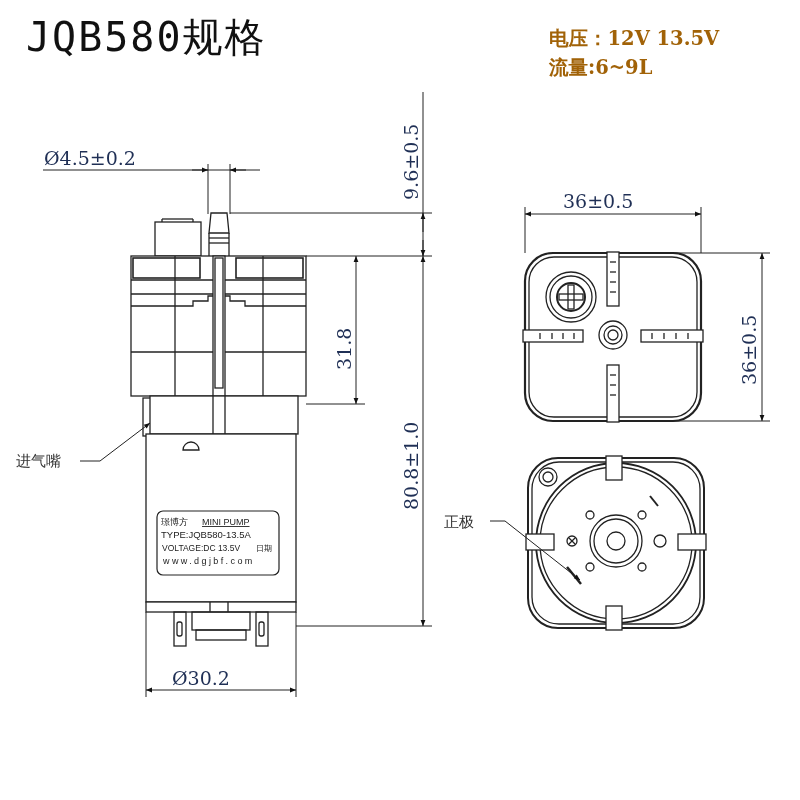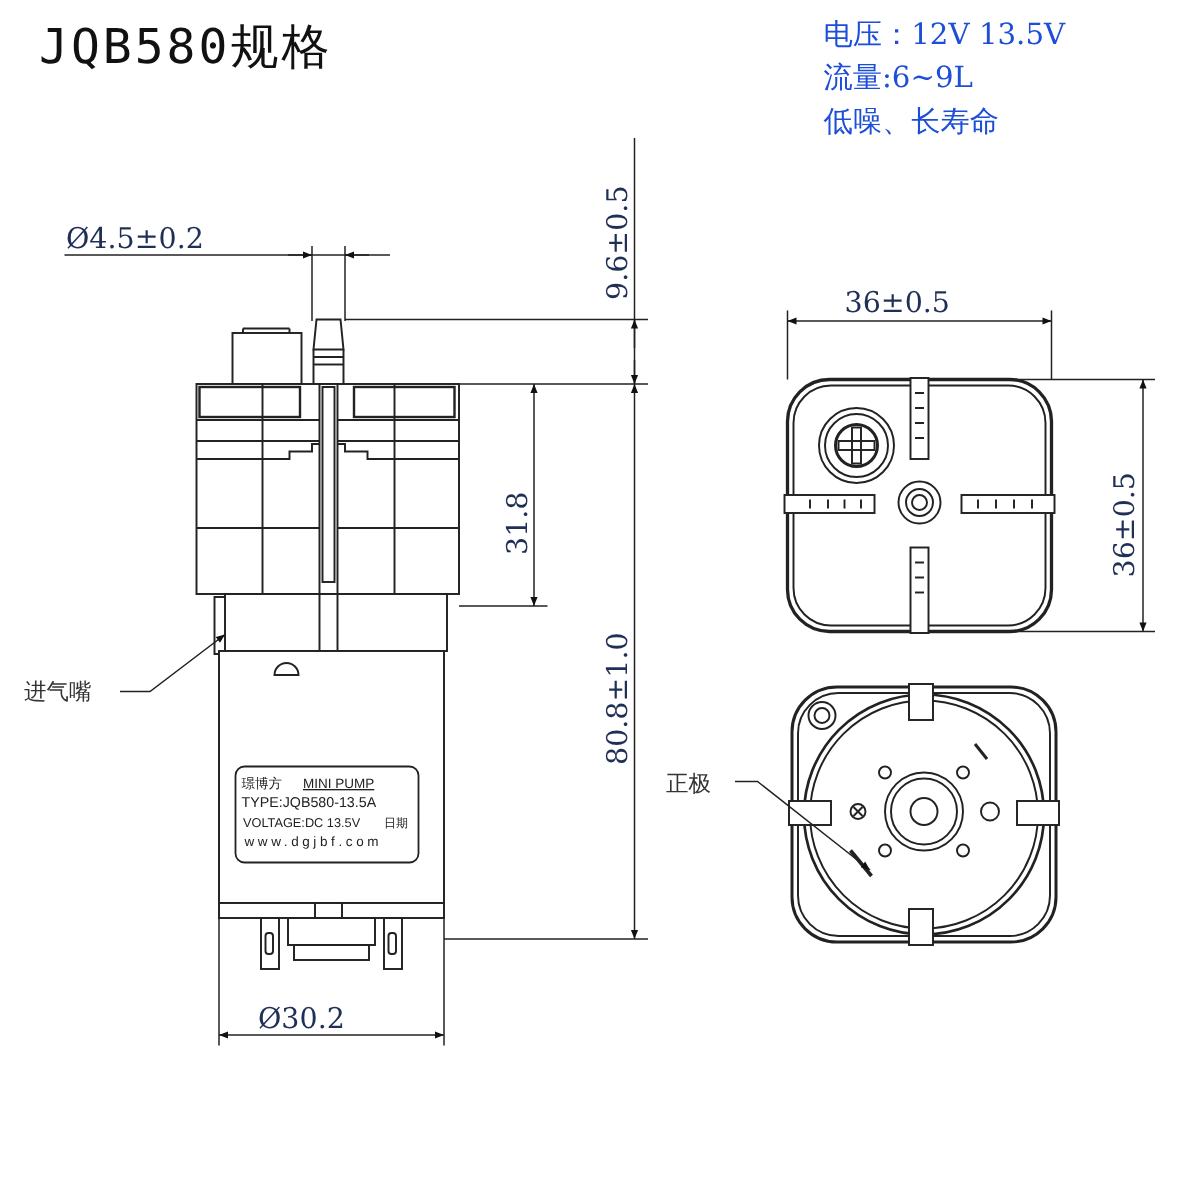--- a/index.html
+++ b/index.html
@@ -1,33 +1,32 @@
 <!DOCTYPE html>
 <html><head>
 <meta charset="utf-8">
 <style>
   html, body { margin:0; padding:0; background:#ffffff; }
   body { width:800px; height:800px; position:relative; overflow:hidden; font-family:"DejaVu Serif", serif; color:#111; }
-  .title { position:absolute; left:26px; top:10px; font-family:"DejaVu Sans Mono","Liberation Mono", monospace; font-size:32px; letter-spacing:2px; color:#111; white-space:nowrap; }
-  .specs { position:absolute; left:549px; top:8px; font-family:"DejaVu Serif","Liberation Serif", serif; font-size:19.5px; line-height:29px; color:#1d4ed8; }
+  .title { position:absolute; left:26px; top:10px; font-family:"DejaVu Sans Mono","Liberation Mono", monospace; font-size:40px; letter-spacing:2px; color:#111; white-space:nowrap; }
+  .specs { position:absolute; left:549px; top:24px; font-family:"DejaVu Serif","Liberation Serif", serif; font-size:19.5px; line-height:29px; color:#a16207;font-weight:bold; }
   .specs div { white-space:nowrap; }
   svg.drawing { position:absolute; left:0; top:0; }
   .dimtxt { font-family:"DejaVu Serif","Liberation Serif", serif; font-size:19px; fill:#1f2f55; }
   .label-cn { font-family:"DejaVu Sans","Liberation Sans", sans-serif; font-size:15px; fill:#333; }
   .lbl { font-family:"Liberation Sans","DejaVu Sans", sans-serif; fill:#222; }
 </style>
 </head>
 <body>
 
 <div class="title">JQB580规格</div>
 
 <div class="specs">
   <div>电压：12V 13.5V</div>
   <div>流量:6~9L</div>
-  <div>低噪、长寿命</div>
 </div>
 
 <svg class="drawing" width="800" height="800" viewBox="0 0 800 800" xmlns="http://www.w3.org/2000/svg">
   <defs>
     <marker id="arr" viewBox="0 0 10 10" refX="10" refY="5" markerWidth="9" markerHeight="6" orient="auto-start-reverse">
       <path d="M0,1 L10,5 L0,9 Z" fill="#111"></path>
     </marker>
   </defs>
 
   <g stroke="#222" fill="none" stroke-width="1.3">

